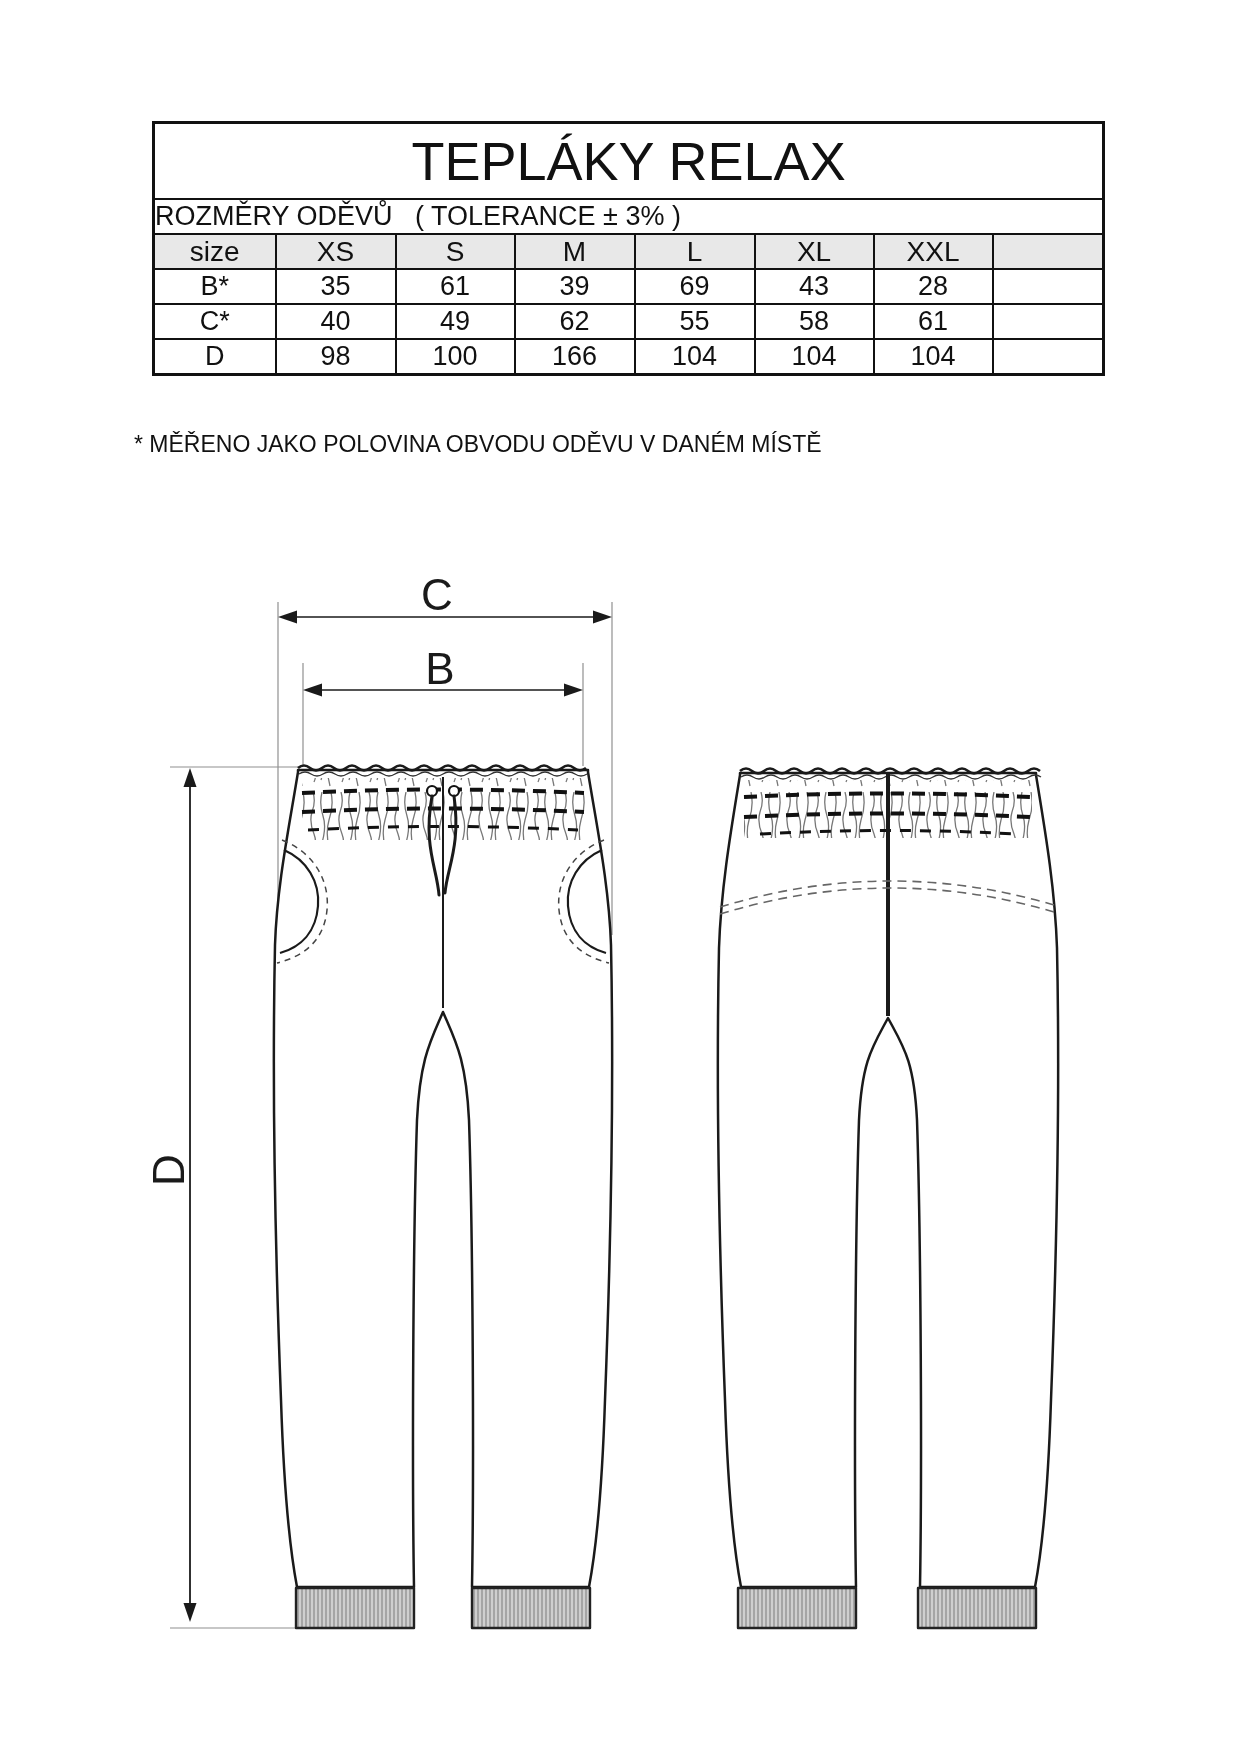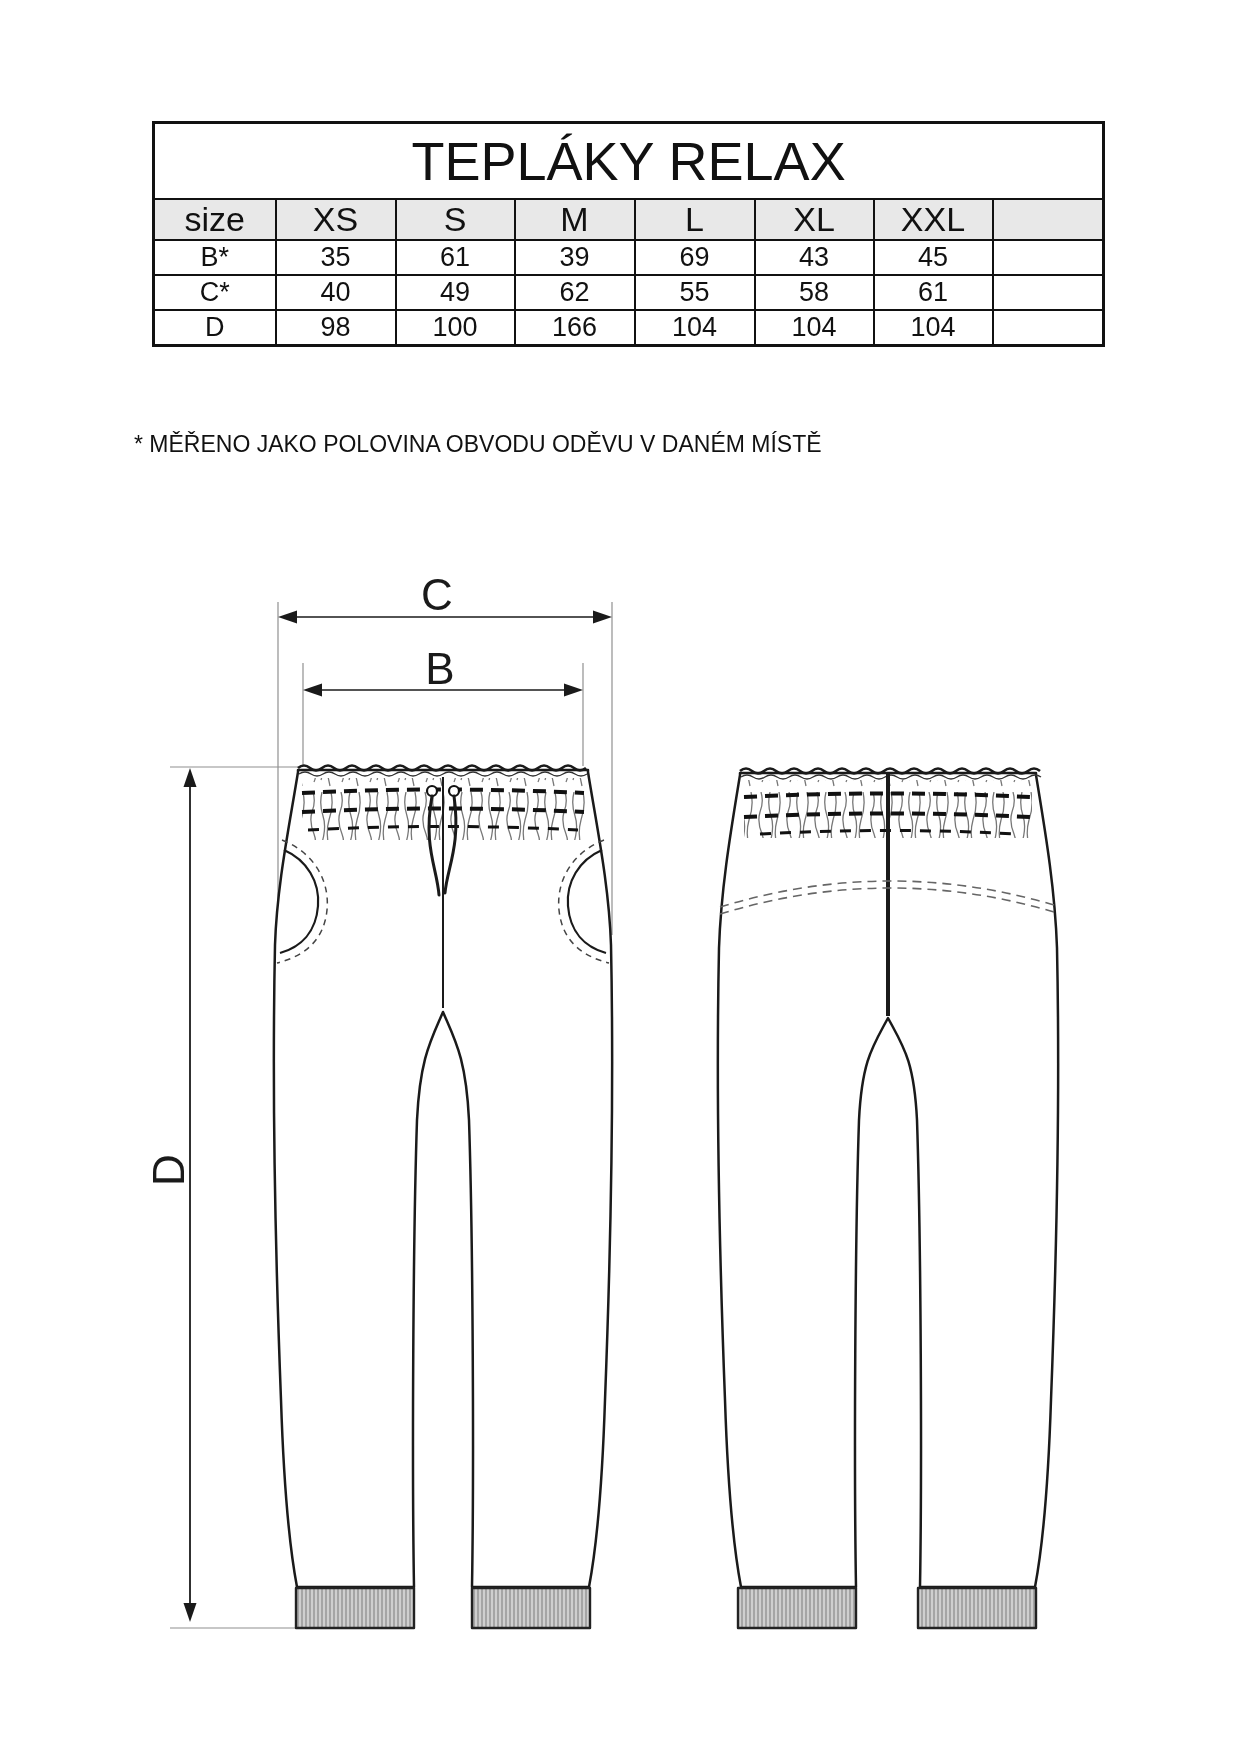--- a/index.html
+++ b/index.html
@@ -10,21 +10,21 @@
   table.size-table{
     position:absolute;left:152px;top:121px;width:950px;
     border-collapse:collapse;table-layout:fixed;
     border:3px solid #111;background:#fff;
   }
   table.size-table td,table.size-table th{
     border:2px solid #111;padding:0;vertical-align:middle;overflow:hidden;
   }
   .title-cell{height:74px;text-align:center;font-size:54px;letter-spacing:0px;margin-top:37px;}
   .sub-cell{height:33px;font-size:27px;text-align:left;padding-left:8px;white-space:pre;}
-  .head-row th{height:33px;font-size:34px;font-weight:normal;background:#e8e8e8;text-align:center;}
+  .head-row th{height:33px;font-size:28px;font-weight:normal;background:#e8e8e8;text-align:center;}
   .data-row td{height:33px;font-size:27px;text-align:center;}
 
   .footnote{position:absolute;left:134px;top:431px;font-size:23px;}
 
   
   svg.drawing{position:absolute;left:0;top:0;}
   .dim-label{font-family:"Liberation Sans",sans-serif;font-size:44px;fill:#1a1a1a;}
 </style>
 </head>
 <body>
@@ -137,38 +137,41 @@
         <col style="width:120px">
       <col style="width:120px">
         <col style="width:119px">
         <col style="width:119px">
         <col style="width:111px">
     </colgroup>
     <tbody>
       <tr>
         <td class="title-cell" colspan="8">TEPLÁKY RELAX</td>
       </tr>
+      <tr>
+        <td class="sub-cell" colspan="8">ROZMĚRY ODĚVŮ   ( TOLERANCE ± 3% )</td>
+      </tr>
       <tr class="head-row">
         <th>size</th>
         <th>XS</th>
         <th>S</th>
         <th>M</th>
         <th>L</th>
         <th>XL</th>
         <th>XXL</th>
         <th></th>
       </tr>
       <tr class="data-row">
         <td>B*</td>
         <td>35</td>
         <td>61</td>
         <td>39</td>
         <td>69</td>
         <td>43</td>
-        <td>45</td>
+        <td>28</td>
         <td></td>
       </tr>
       <tr class="data-row">
         <td>C*</td>
         <td>40</td>
         <td>49</td>
         <td>62</td>
         <td>55</td>
         <td>58</td>
         <td>61</td>

